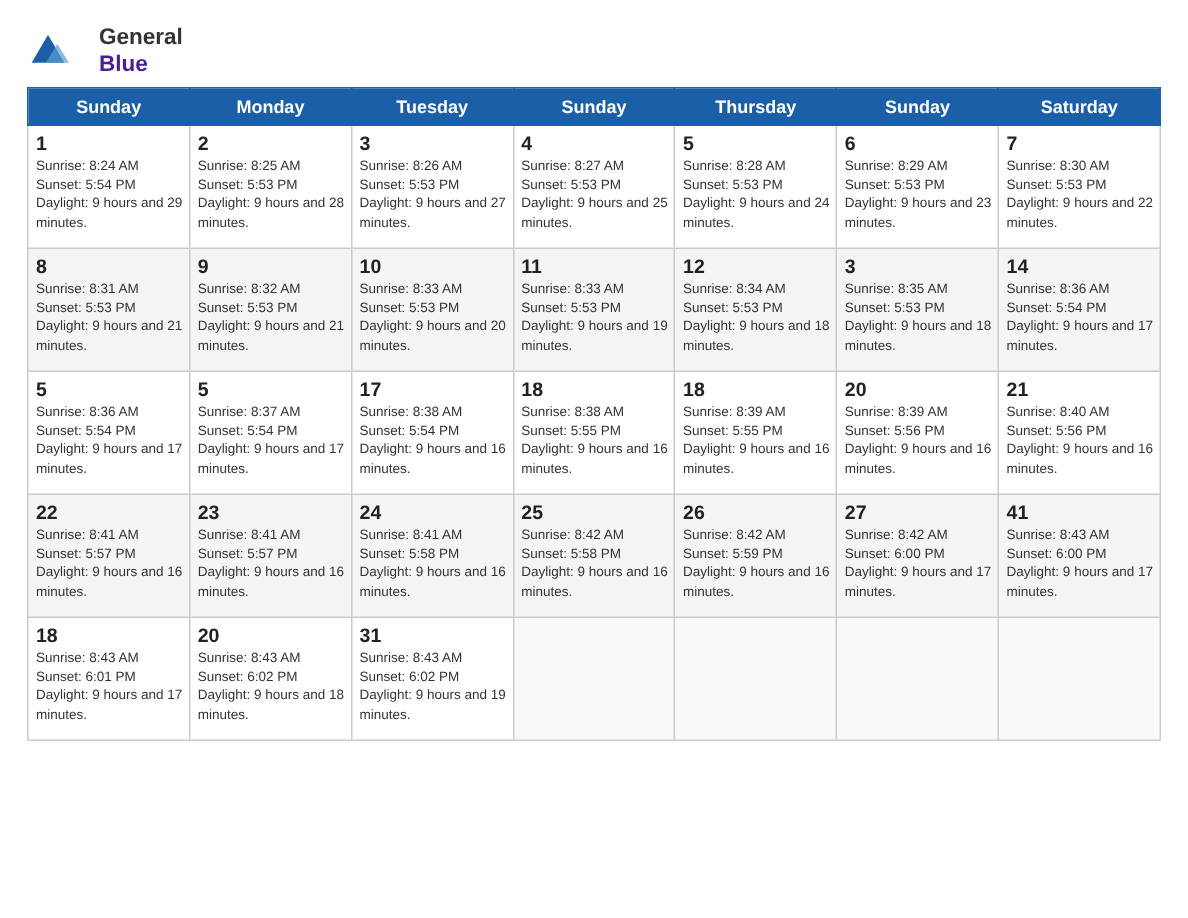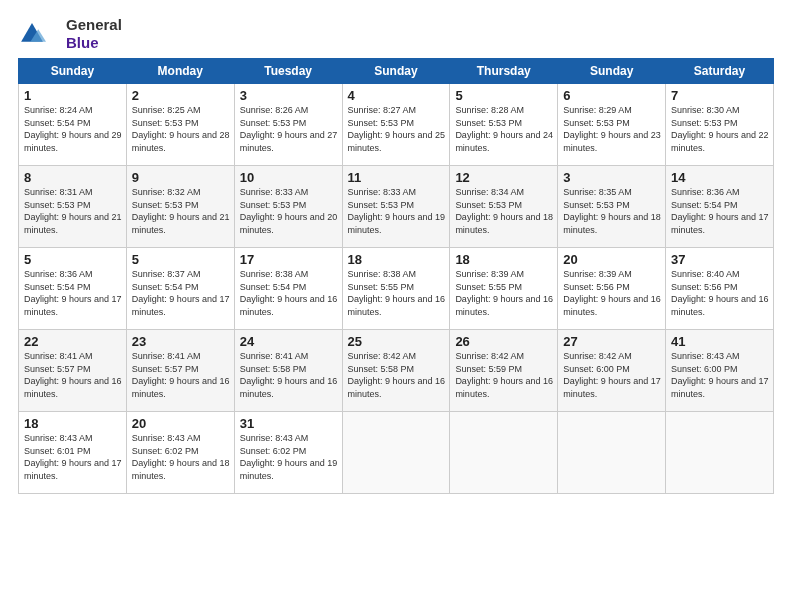--- a/index.html
+++ b/index.html
@@ -278,21 +278,21 @@
       </td>
           <td>
         <span class="day-number">20</span>
         <div class="day-info">
           Sunrise: 8:39 AM<br>
           Sunset: 5:56 PM<br>
           Daylight: 9 hours and 16 minutes.
         </div>
       </td>
           <td>
-        <span class="day-number">37</span>
+        <span class="day-number">21</span>
         <div class="day-info">
           Sunrise: 8:40 AM<br>
           Sunset: 5:56 PM<br>
           Daylight: 9 hours and 16 minutes.
         </div>
       </td>
         </tr>
         <tr>
           <td>
         <span class="day-number">22</span>

